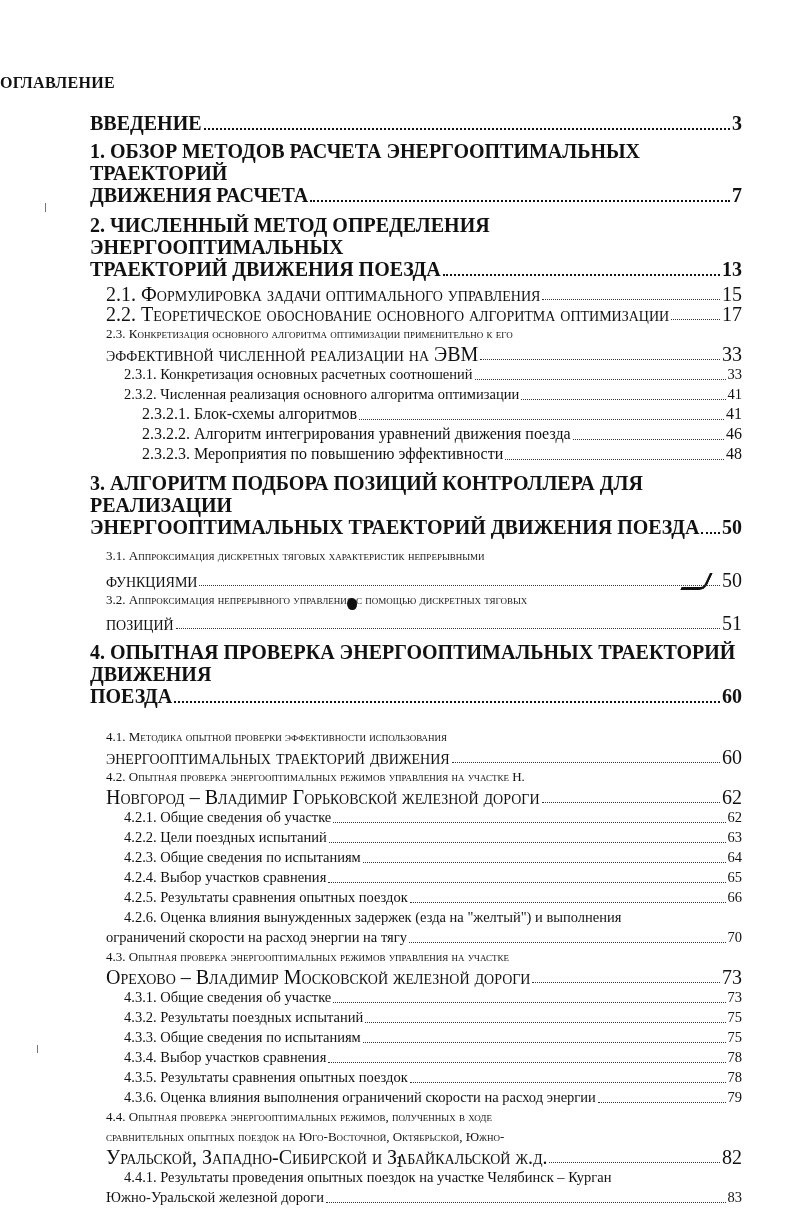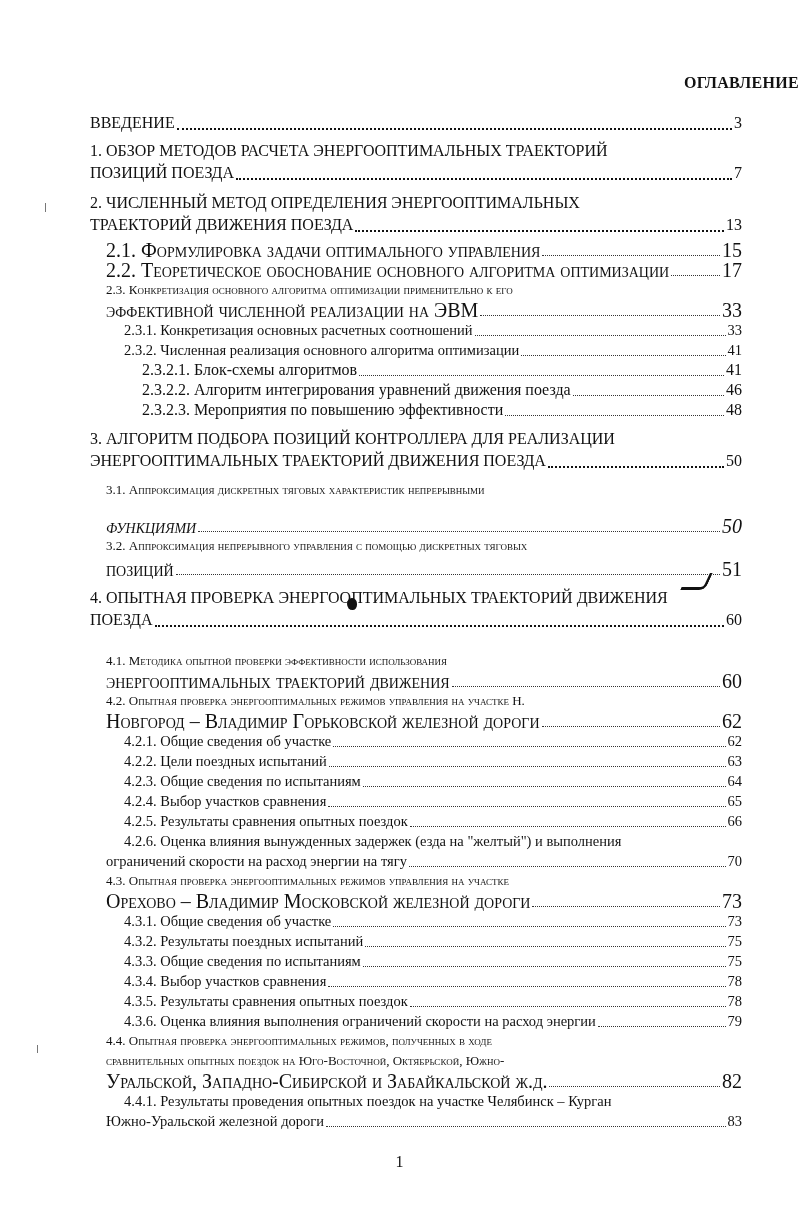--- a/index.html
+++ b/index.html
@@ -1,35 +1,35 @@
 <!DOCTYPE html>
 <html><head>
 <meta charset="utf-8">
 <style>
   html, body { margin: 0; padding: 0; background: #ffffff; }
   body {
     width: 799px; height: 1223px; position: relative; overflow: hidden;
     font-family: "Liberation Serif", "DejaVu Serif", serif; color: #111;
   }
   .page-title {
-    position: absolute; top: 74px; left: 0; width: 799px; text-align: right;
+    position: absolute; top: 74px; left: 0; width: 799px; text-align: left;
     font-weight: bold; font-size: 16px; letter-spacing: 0.3px;
   }
   .toc { position: absolute; top: 112px; left: 90px; width: 652px; }
   .entry { position: relative; }
   .entry .row { display: flex; align-items: flex-end; }
   .entry .text { flex: 0 1 auto; }
   .entry .leader {
     flex: 1 1 auto; overflow: hidden; white-space: nowrap; margin: 0 2px;
     position: relative; top: -4px; height: 4px;
     border-bottom: 2px dotted #222;
   }
   .entry .num { flex: 0 0 auto; text-align: right; }
 
-  .lvl0 { font-weight: normal; font-size: 16px; line-height: 22px; margin-top: 8px; margin-bottom: 4px; }
+  .lvl0 { font-weight: bold; font-size: 20px; line-height: 22px; margin-top: 8px; margin-bottom: 4px; }
   .lvl0.first { margin-top: 0; }
   .lvl0 .leader { border-bottom: 2px dotted #111; }
   .lvl1 { font-size: 13px; line-height: 20px; padding-left: 16px; font-variant: small-caps; }
   .lvl1 .text, .lvl1 .num { font-size: 20px; }
   .lvl2 { font-size: 14.5px; line-height: 20px; padding-left: 34px; }
   .lvl3 { font-size: 16px; line-height: 20px; padding-left: 52px; }
   .lvl1 .leader, .lvl2 .leader, .lvl3 .leader { border-bottom: 1px dotted #333; top: -4px; }
   .pre { display: block; }
 
   .page-number {
@@ -64,21 +64,21 @@
     <div class="row">
         <span class="text">ВВЕДЕНИЕ</span>
         <span class="leader"></span>
         <span class="num">3</span>
       </div>
   </div>
 
   <div class="entry lvl0" style="margin-top:6px;">
     <span class="pre">1. ОБЗОР МЕТОДОВ РАСЧЕТА ЭНЕРГООПТИМАЛЬНЫХ ТРАЕКТОРИЙ</span>
     <div class="row">
-        <span class="text">ПОЗИЦИЙ ПОЕЗДА</span>
+        <span class="text">ДВИЖЕНИЯ РАСЧЕТА</span>
         <span class="leader"></span>
         <span class="num">7</span>
       </div>
   </div>
 
   <div class="entry lvl0">
     <span class="pre">2. ЧИСЛЕННЫЙ МЕТОД ОПРЕДЕЛЕНИЯ ЭНЕРГООПТИМАЛЬНЫХ</span>
     <div class="row">
         <span class="text">ТРАЕКТОРИЙ ДВИЖЕНИЯ ПОЕЗДА</span>
         <span class="leader"></span>
@@ -148,21 +148,21 @@
     <span class="pre">3. АЛГОРИТМ ПОДБОРА ПОЗИЦИЙ КОНТРОЛЛЕРА ДЛЯ РЕАЛИЗАЦИИ</span>
     <div class="row">
         <span class="text">ЭНЕРГООПТИМАЛЬНЫХ ТРАЕКТОРИЙ ДВИЖЕНИЯ ПОЕЗДА</span>
         <span class="leader"></span>
         <span class="num">50</span>
       </div>
   </div>
 
   <div class="entry lvl1" style="margin-top:8px;">
     <span class="pre">3.1. Аппроксимация дискретных тяговых характеристик непрерывными</span>
-    <div class="row" style="margin-top:16px;font-style:italic;">
+    <div class="row" style="margin-top:4px;">
         <span class="text">функциями</span>
         <span class="leader"></span>
         <span class="num">50</span>
       </div>
   </div>
   <div class="entry lvl1">
     <span class="pre">3.2. Аппроксимация непрерывного управления с помощью дискретных тяговых</span>
     <div class="row" style="margin-top:3px;">
         <span class="text">позиций</span>
         <span class="leader"></span>

